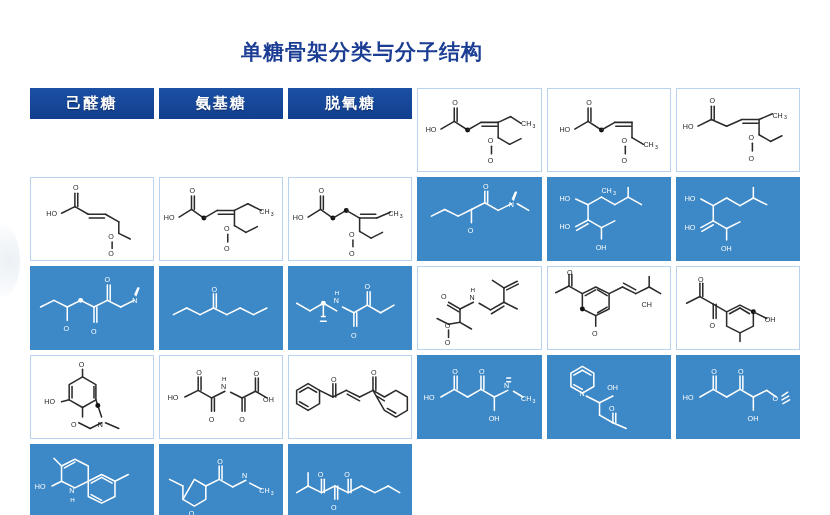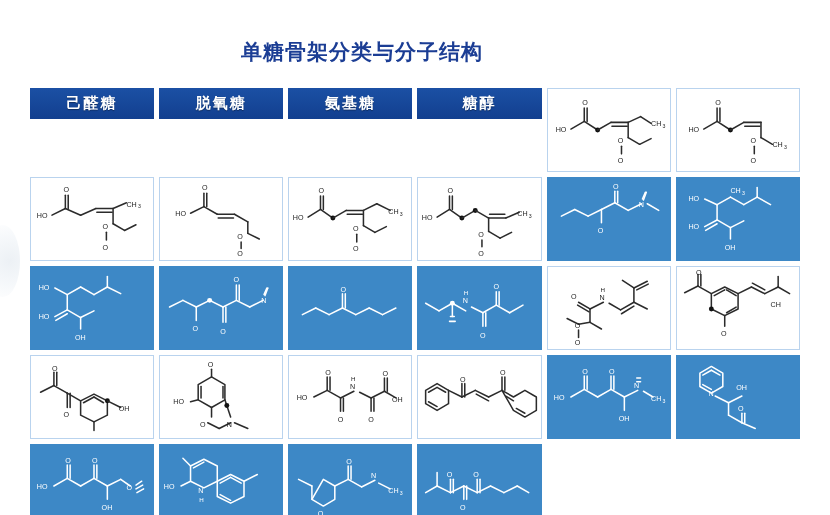--- a/index.html
+++ b/index.html
@@ -77,23 +77,22 @@
 </head>
 <body>
 
 <div id="watermark"></div>
 
 <div id="page-title">单糖骨架分类与分子结构</div>
 
 <div id="grid">
 
   <div class="hdr">己醛糖</div>
+  <div class="hdr">氨基糖</div>
   <div class="hdr">脱氧糖</div>
-  <div class="hdr">氨基糖</div>
-  <div class="hdr">糖醇</div>
 
   <div class="cell light">
     <svg viewBox="0 0 128 82">
       <text x="8" y="43">HO</text>
       <line x1="24" y1="40" x2="38" y2="32"></line>
       <line x1="38" y1="32" x2="38" y2="18"></line>
         <line x1="41" y1="32" x2="41" y2="18"></line>
       <text x="36" y="15">O</text>
       <line x1="38" y1="32" x2="52" y2="41"></line>
       <circle class="dot" cx="52" cy="41" r="2.6"></circle>

